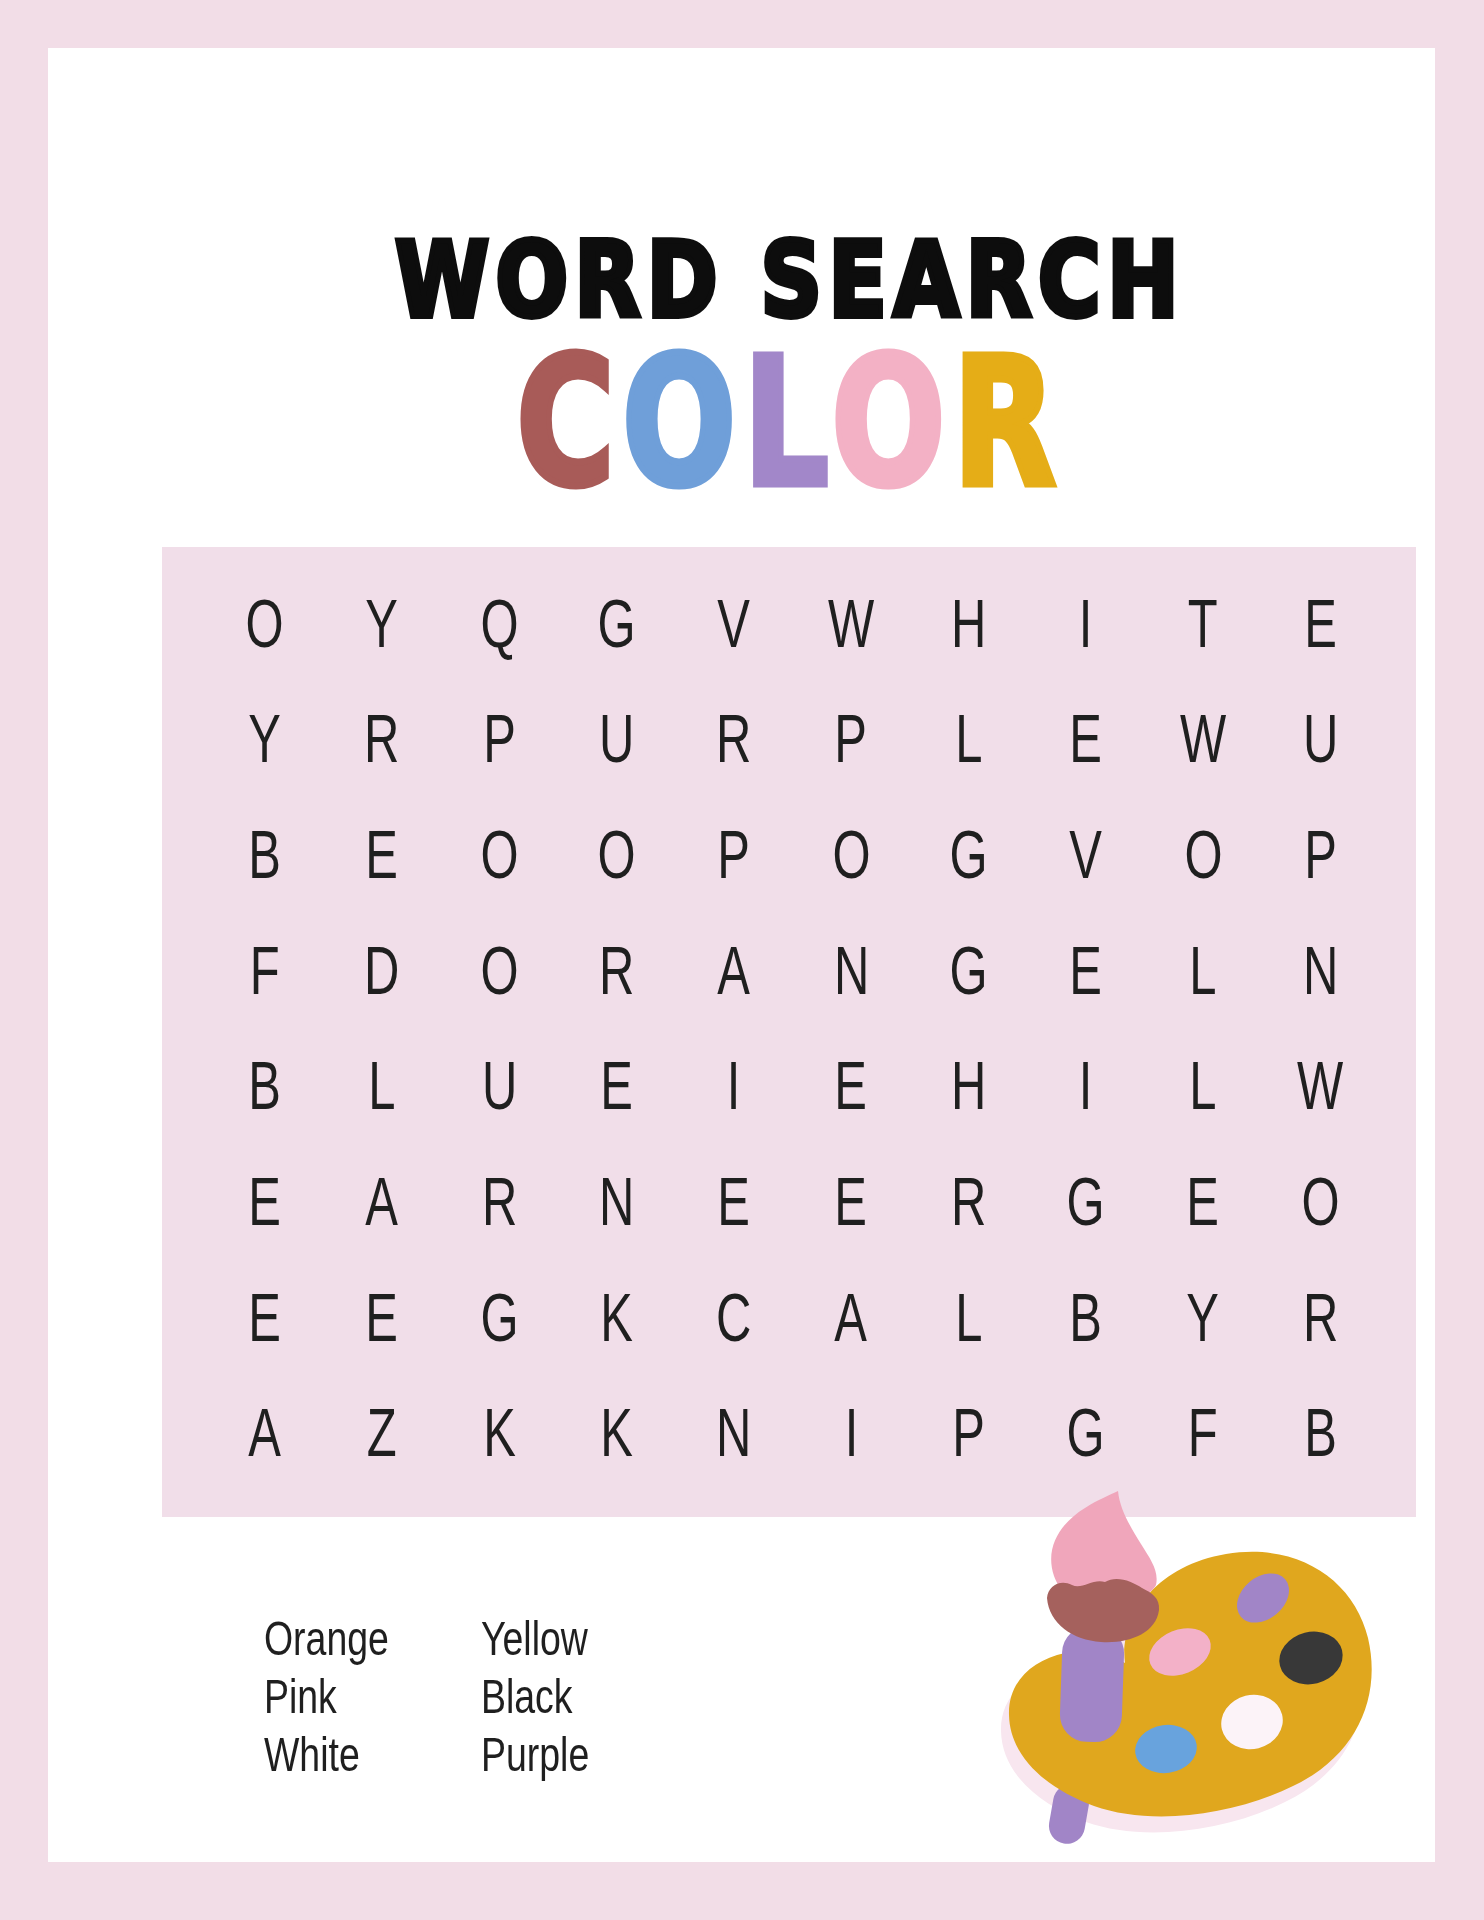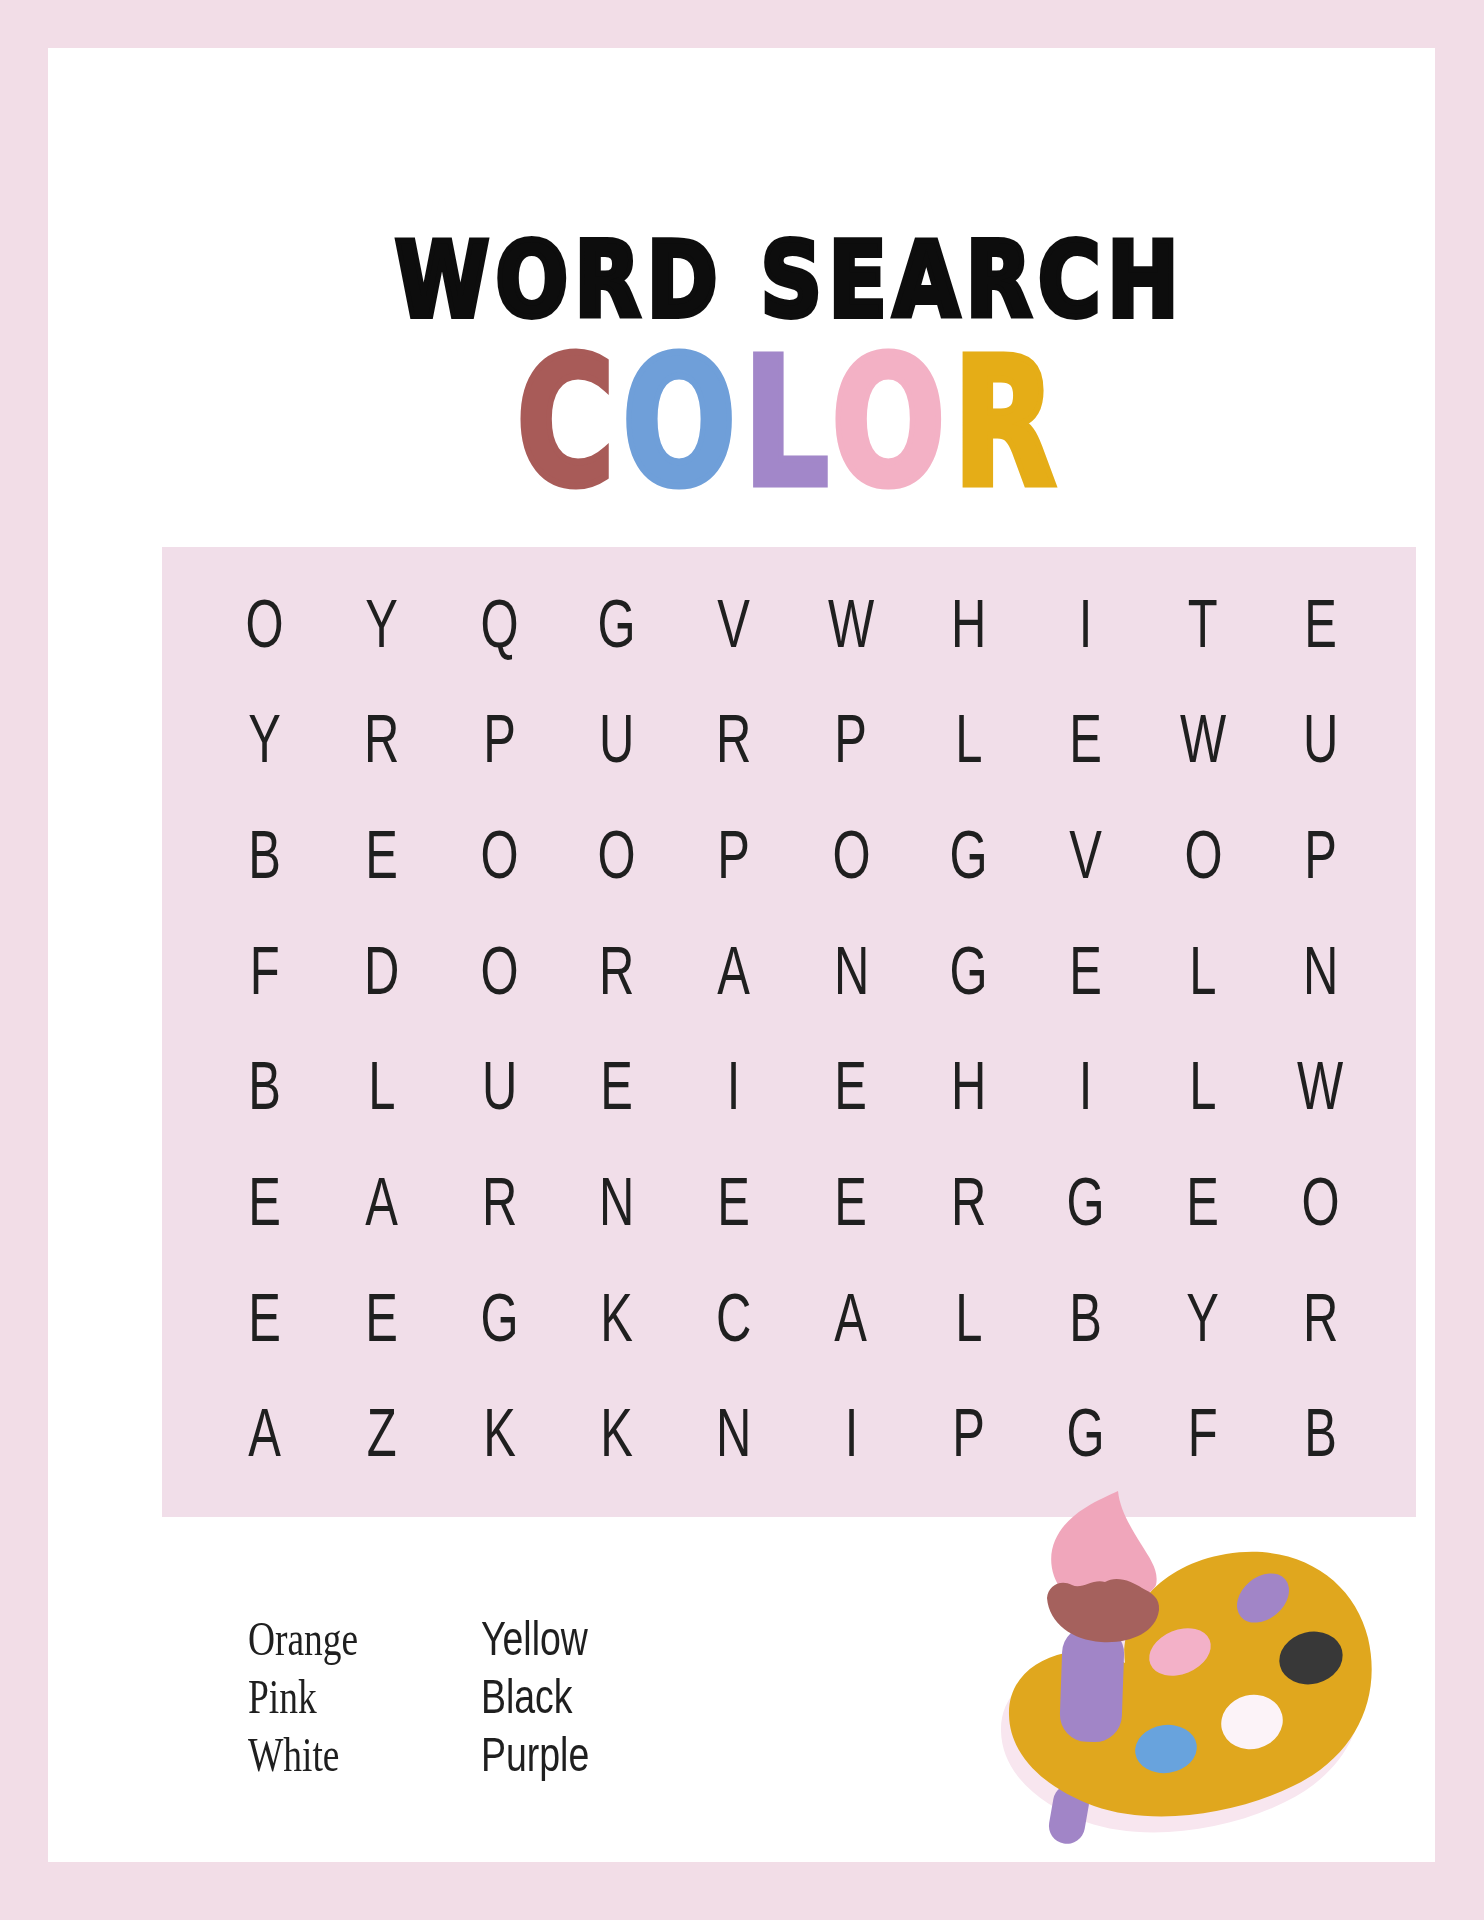--- a/index.html
+++ b/index.html
@@ -62,21 +62,21 @@
     color:#1f1f1f;
     transform:scaleX(.72) scaleY(1.02);
   }
   
   .words{
     position:absolute;
     left:200px; top:1562px;
     width:760px; height:220px;
   }
   .word-col{ position:absolute; top:0; width:230px; }
-  .word-col:nth-child(1){ left:0;font-family:Liberation Serif, serif; }
+  .word-col:nth-child(1){ left:16px; }
   .word-col:nth-child(2){ left:233px; }
   .word-col:nth-child(3){ left:495px; }
   .word{
     font-size:48px;
     line-height:58px;
     color:#1f1f1f;
     transform:scaleX(.78);
     transform-origin:left center;
     white-space:nowrap;
   }

